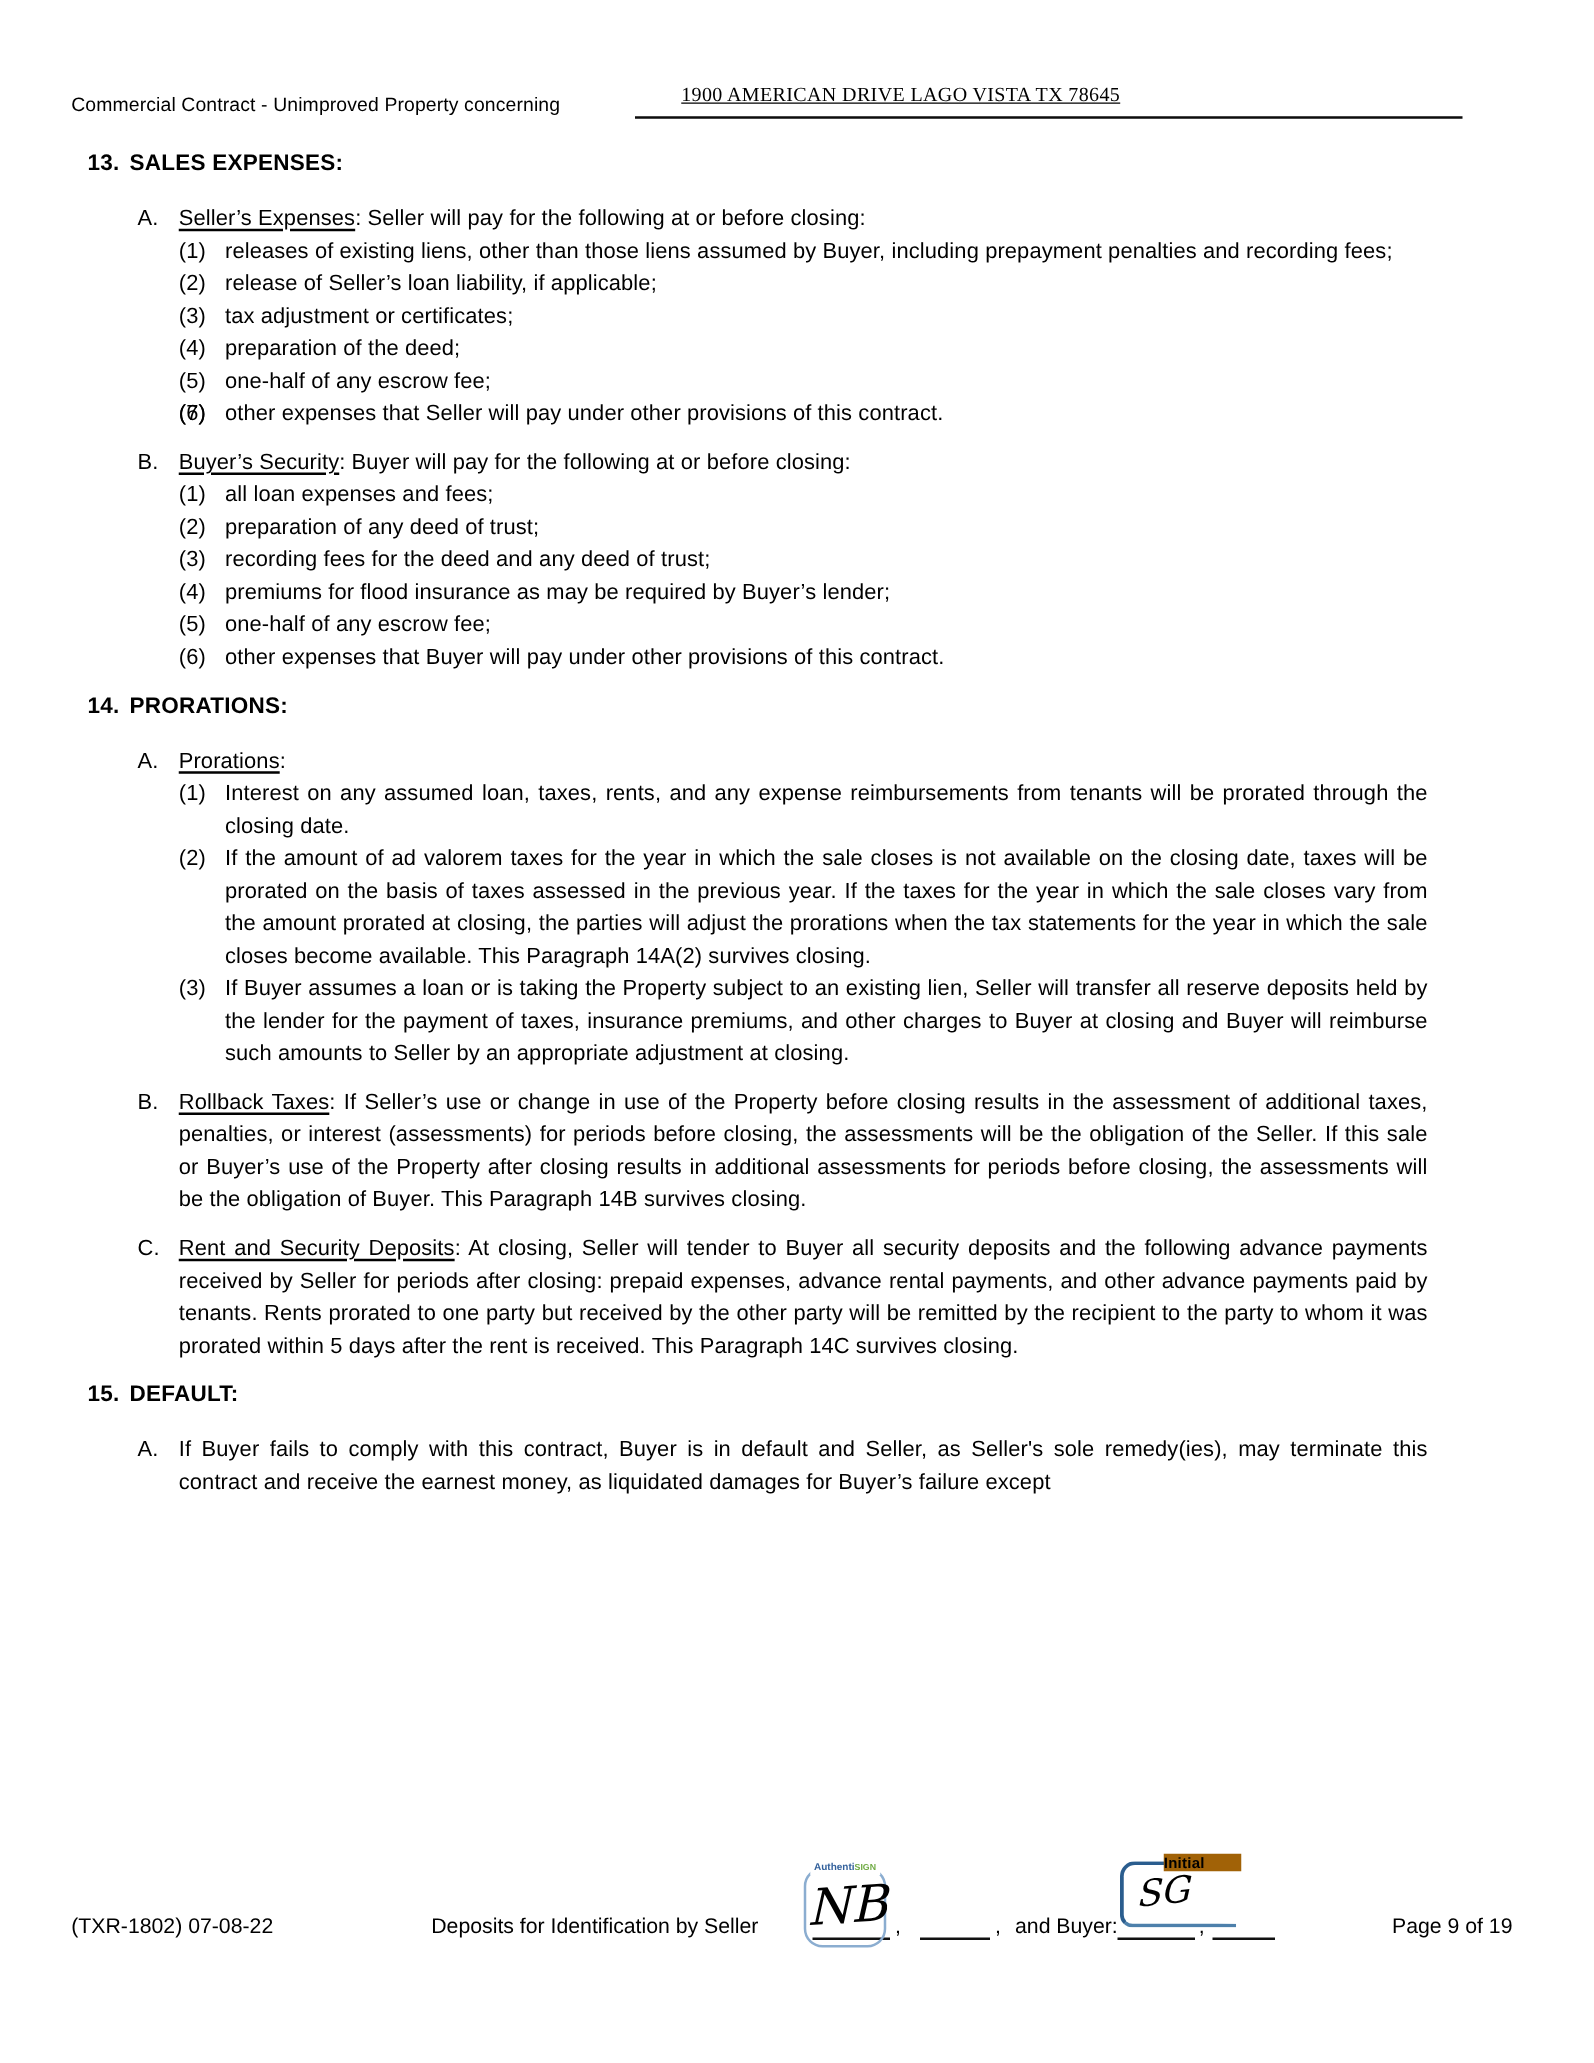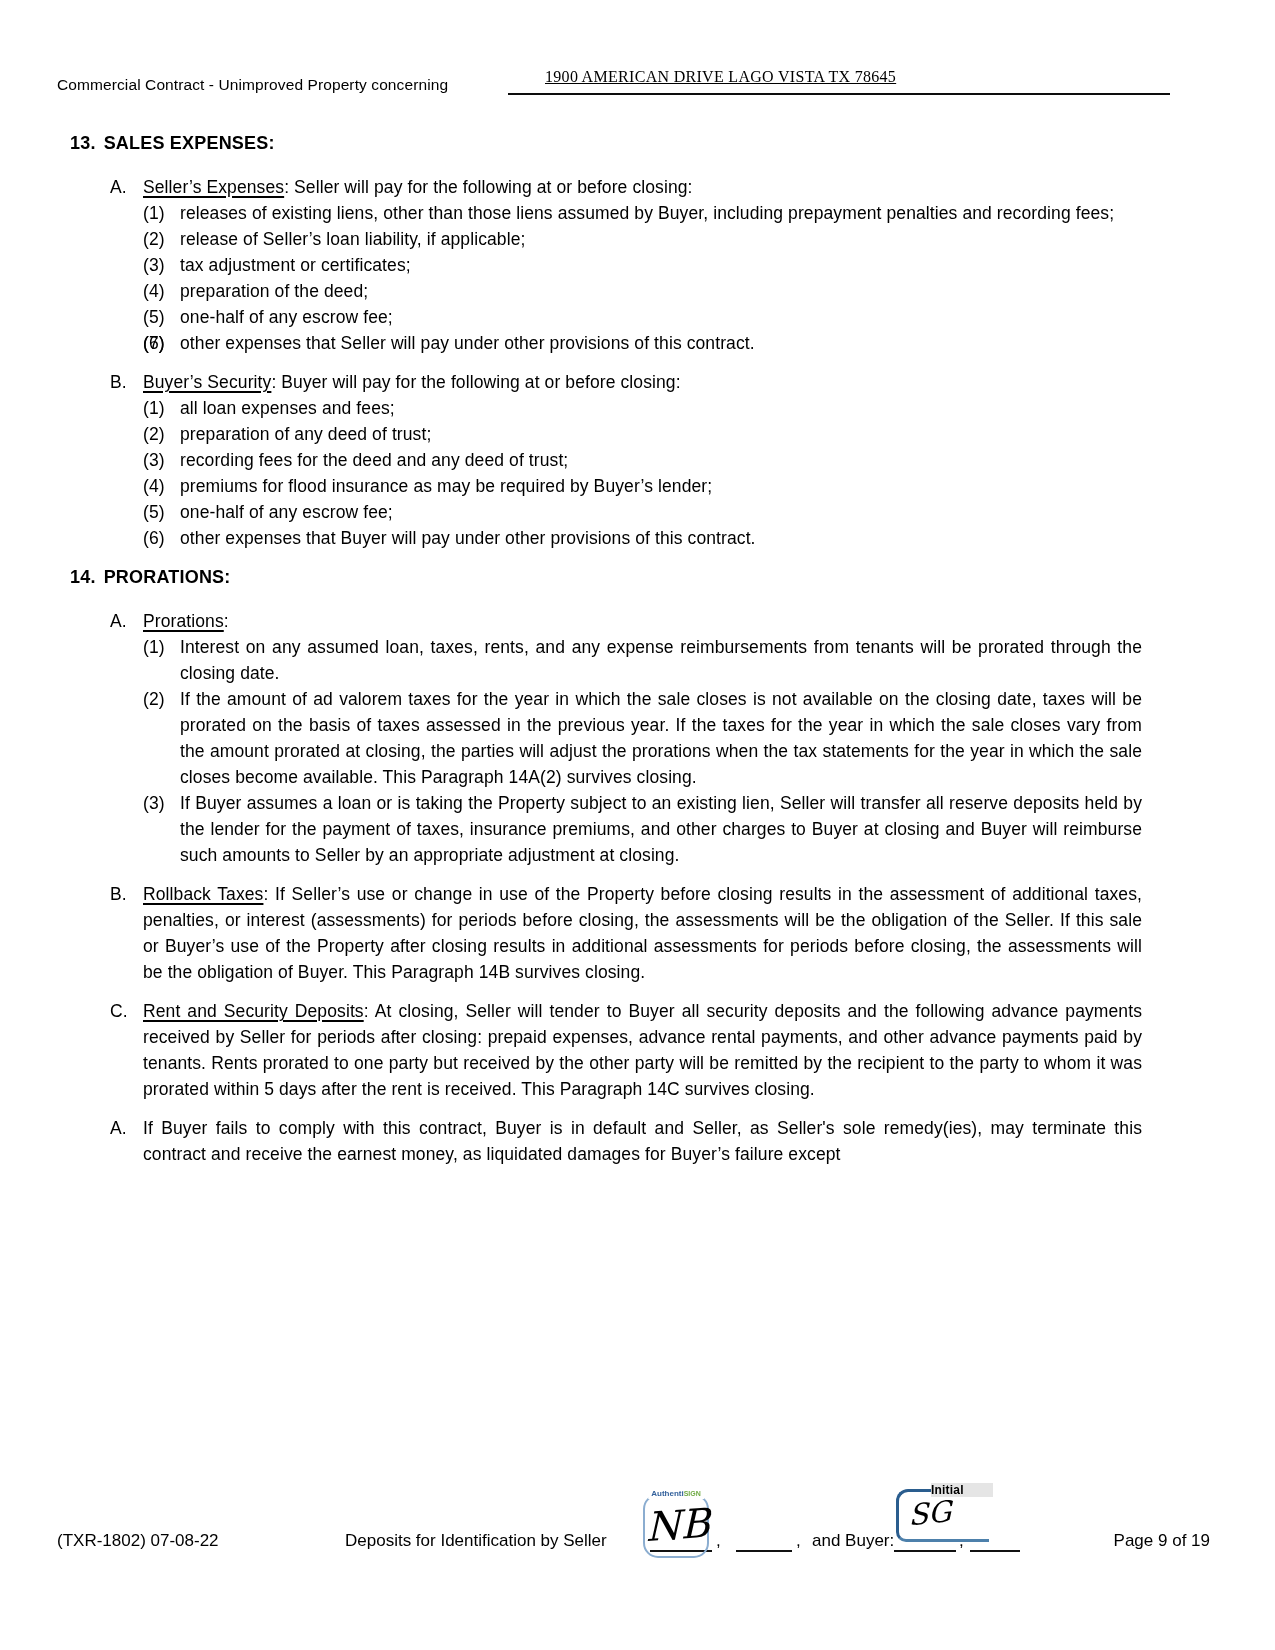--- a/index.html
+++ b/index.html
@@ -5,21 +5,21 @@
   html,body{margin:0;padding:0;background:#e8e8e8;}
   .page{position:relative;width:1275px;height:1650px;background:#ffffff;margin:0 auto;
         font-family:"Liberation Sans",sans-serif;color:#000;overflow:hidden;}
 
   
   .hdr-label{position:absolute;left:57px;top:76px;font-size:15.5px;letter-spacing:0.1px;}
   .hdr-line{position:absolute;left:508px;top:64px;width:662px;height:29px;border-bottom:2.5px solid #0d0d0d;}
   .hdr-value{position:absolute;left:545px;top:68px;font-family:"Liberation Serif",serif;font-size:16px;letter-spacing:0.3px;text-decoration:underline;}
 
   
-  .doc{position:absolute;left:0;top:126px;right:0;font-size:17.5px;line-height:26px;letter-spacing:0.1px;}
+  .doc{position:absolute;left:0;top:113px;right:0;font-size:17.5px;line-height:26px;letter-spacing:0.1px;}
   .heading{padding-left:70px;font-weight:bold;font-size:18px;margin:4px 0 18px 0;letter-spacing:0.2px;}
   .heading .no{margin-right:8px;}
   .blockA{position:relative;margin:0 133px 13px 110px;padding-left:33px;}
   .blockA > .ltr{position:absolute;left:0;top:0;}
   .sub{position:relative;padding-left:37px;}
   .sub > .no{position:absolute;left:0;top:0;}
   .u{text-decoration:underline;text-underline-offset:3px;text-decoration-thickness:1.5px;}
   .j{text-align:justify;}
 
   
@@ -30,21 +30,21 @@
           border:2px solid #8badd0;border-radius:15px;}
   .nb-brand{position:absolute;top:-7px;left:50%;transform:translateX(-50%);
             background:#fff;padding:0 3px;font-size:8px;font-weight:bold;white-space:nowrap;line-height:10px;}
   .nb-sig{position:absolute;left:4px;top:4px;width:54px;text-align:center;
           font-family:"DejaVu Serif",serif;font-style:italic;font-size:40px;line-height:50px;
           transform:rotate(-4deg) skewX(-6deg);}
 
   .sg-tab{position:absolute;left:896px;top:1489px;width:90px;height:47px;
           border-left:3px solid #2a5d8e;border-top:3px solid #2a5d8e;border-bottom:3px solid #4d80ab;
           border-top-left-radius:12px;border-bottom-left-radius:10px;}
-  .sg-initial-label{position:absolute;left:32px;top:-9px;width:62px;background:#e5e5e5;
+  .sg-initial-label{position:absolute;left:32px;top:-9px;width:62px;background:#a16207;
           font-size:12px;font-weight:bold;line-height:14px;letter-spacing:0.2px;}
   .sg-sig{position:absolute;left:12px;top:4px;font-family:"DejaVu Serif",serif;font-style:italic;
           font-size:29px;line-height:34px;transform:rotate(-6deg) skewX(-8deg);}
 </style>
 </head>
 <body>
 
 <div class="page">
 
   <div class="hdr-label">Commercial Contract - Unimproved Property concerning</div>
@@ -95,20 +95,23 @@
     <div class="blockA j">
       <span class="ltr">B.</span>
       <span class="u">Rollback Taxes</span><span>:  If Seller’s use or change in use of the Property before closing results in the assessment of additional taxes, penalties, or interest (assessments) for periods before closing, the assessments will be the obligation of the Seller.  If this sale or Buyer’s use of the Property after closing results in additional assessments for periods before closing, the assessments will be the obligation of Buyer.  This Paragraph 14B survives closing.</span>
     </div>
 
     <div class="blockA j">
       <span class="ltr">C.</span>
       <span class="u">Rent and Security Deposits</span><span>: At closing, Seller will tender to Buyer all security deposits and the following advance payments received by Seller for periods after closing: prepaid expenses, advance rental payments, and other advance payments paid by tenants. Rents prorated to one party but received by the other party will be remitted by the recipient to the party to whom it was prorated within 5 days after the rent is received. This Paragraph 14C survives closing.</span>
     </div>
 
+    <div class="heading">
+      <span class="no">15.</span><span>DEFAULT:</span>
+    </div>
 
     <div class="blockA j">
       <span class="ltr">A.</span>
       <span>If Buyer fails to comply with this contract, Buyer is in default and Seller, as Seller's sole remedy(ies), may terminate this contract and receive the earnest money, as liquidated damages for Buyer’s failure except</span>
     </div>
   </div>
 
   <div class="ft" style="left:57px;">(TXR-1802) 07-08-22</div>
   <div class="ft" style="left:345px;">Deposits for Identification by Seller</div>
 

